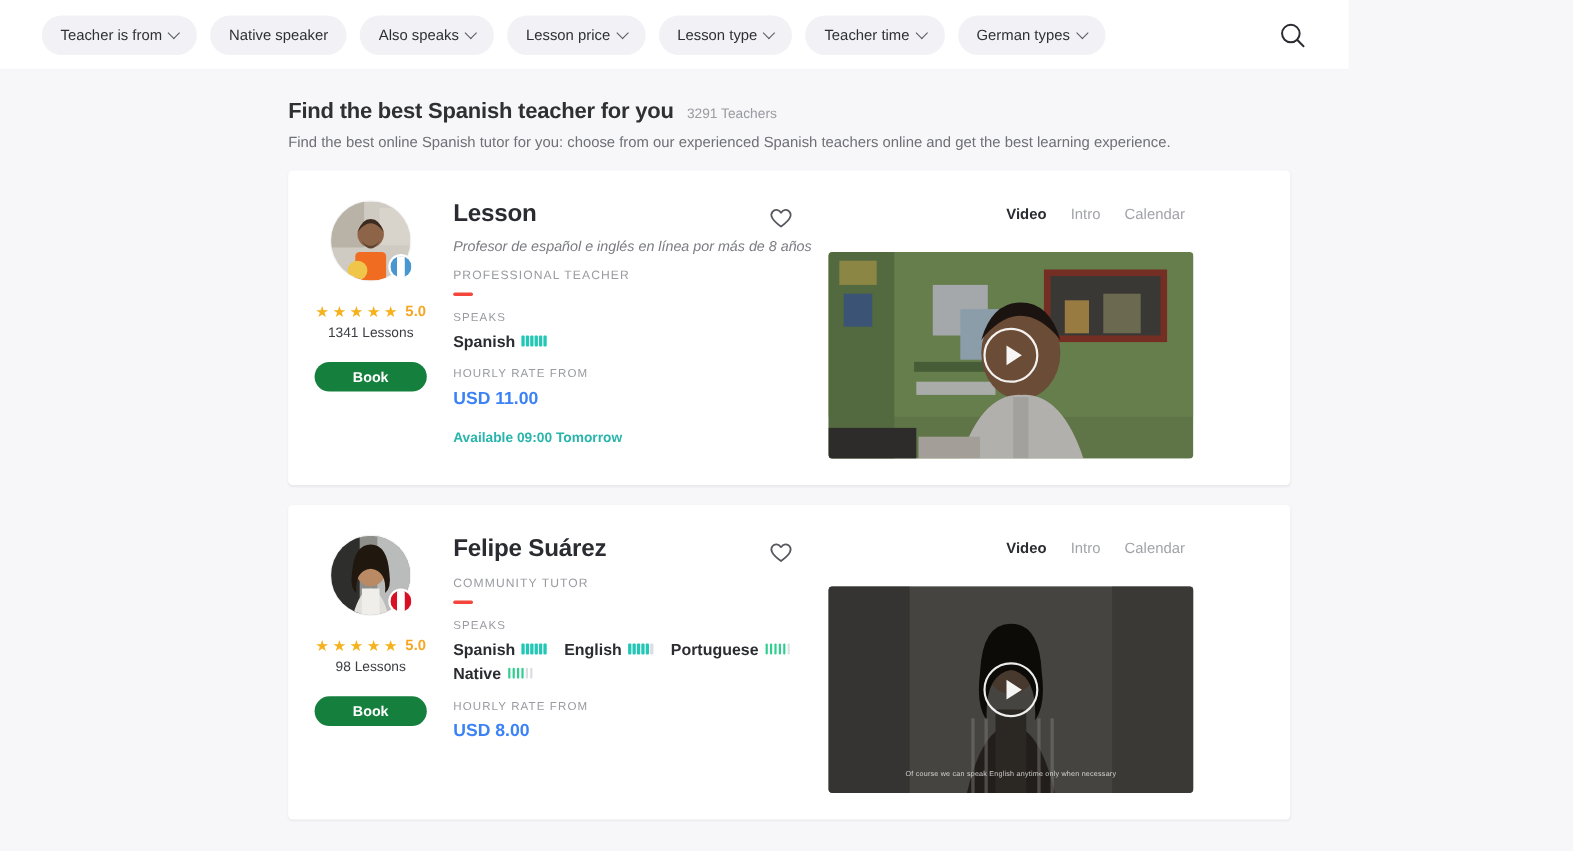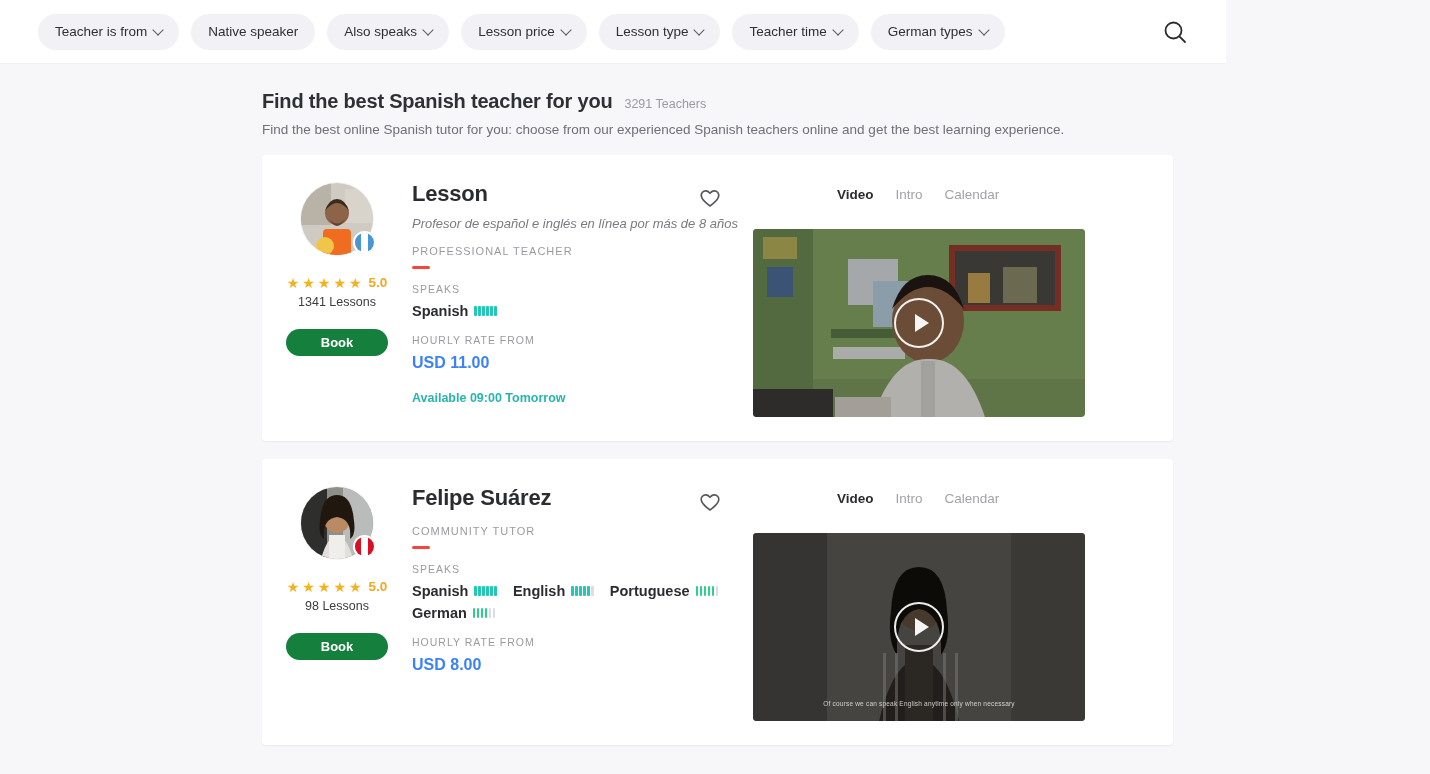--- a/index.html
+++ b/index.html
@@ -105,21 +105,21 @@
   .rate { margin-top: 8px; font-size: 16px; font-weight: 700; color: #3b82f6; }
   .avail { margin-top: 19px; font-size: 12.5px; font-weight: 700; color: #2ab5ac; }
 
   
   .col-right { width: 420px; flex: none; position: relative; padding-right: 18px; }
   .heart-btn {
     position: absolute; left: -56px; top: 4px;
     width: 26px; height: 26px; background: none; border: none; cursor: pointer;
     display: flex; align-items: center; justify-content: center;
   }
-  .media-tabs { display: flex; align-items: center; gap: 22px; padding-left: 84px; height: 26px; }
+  .media-tabs { display: flex; align-items: center; gap: 22px; padding-left: 84px; height: 26px; justify-content: center; }
   .tab { font-size: 13.5px; color: #a2a3a9; cursor: pointer; }
   .tab.active { color: #2b2c31; font-weight: 700; }
   .video {
     position: relative; margin-top: 22px; margin-left: 0;
     width: 332px; height: 188px; border-radius: 4px;
     overflow: hidden; cursor: pointer;
   }
   .video-inner { position: absolute; inset: 0; }
   .play {
     position: absolute; left: 50%; top: 50%; transform: translate(-50%,-50%);
@@ -376,21 +376,21 @@
             <span class="bars">
                 <i class="on-g"></i>
                 <i class="on-g"></i>
                 <i class="on-g"></i>
                 <i class="on-g"></i>
                 <i class="on-g"></i>
                 <i></i>
               </span>
           </span>
           <span class="lang">
-            <span class="lang-name">German</span>
+            <span class="lang-name">Native</span>
             <span class="bars">
                 <i class="on-g"></i>
                 <i class="on-g"></i>
                 <i class="on-g"></i>
                 <i class="on-g"></i>
                 <i></i>
                 <i></i>
               </span>
           </span>
         </div>

